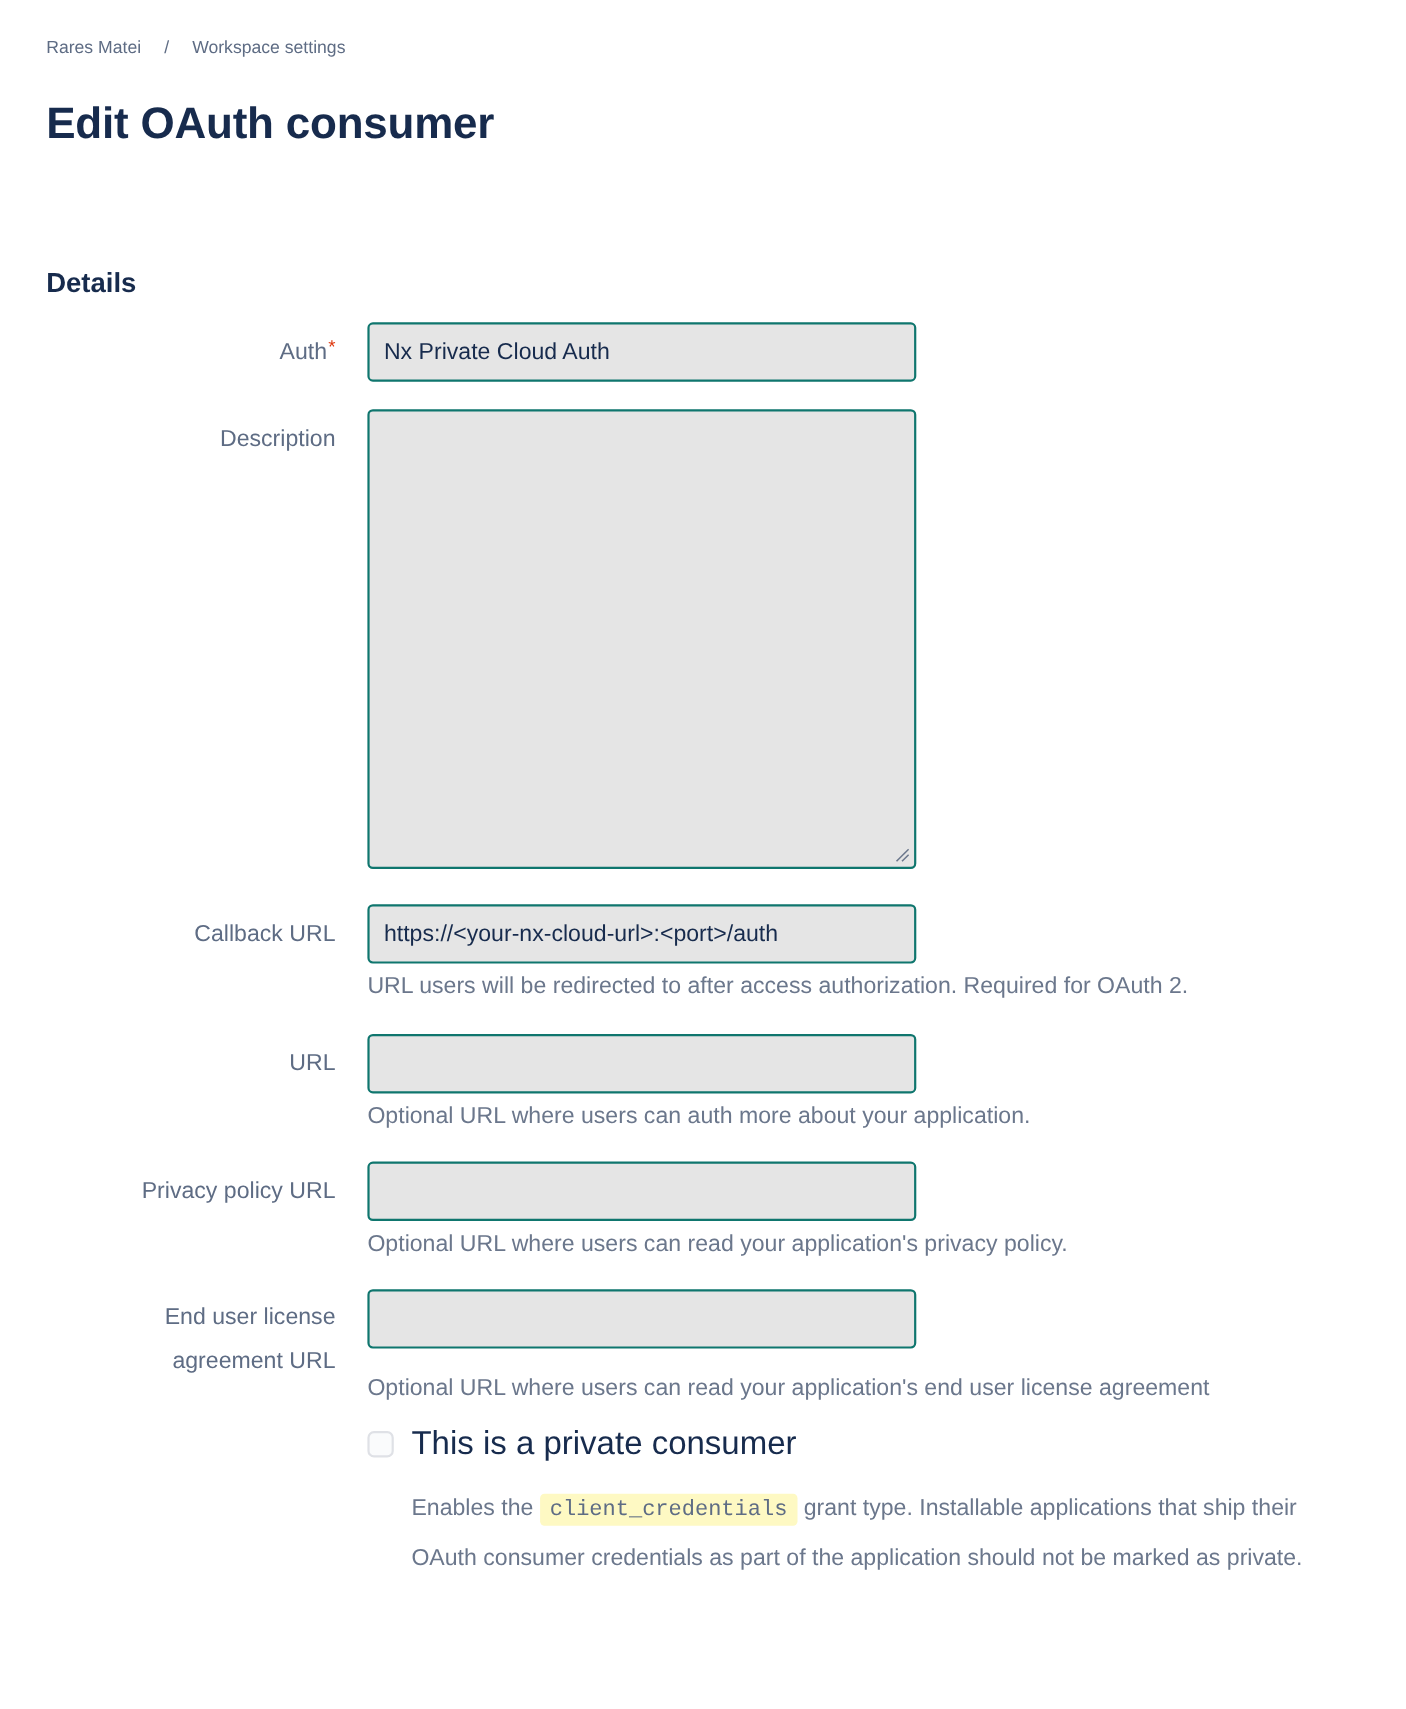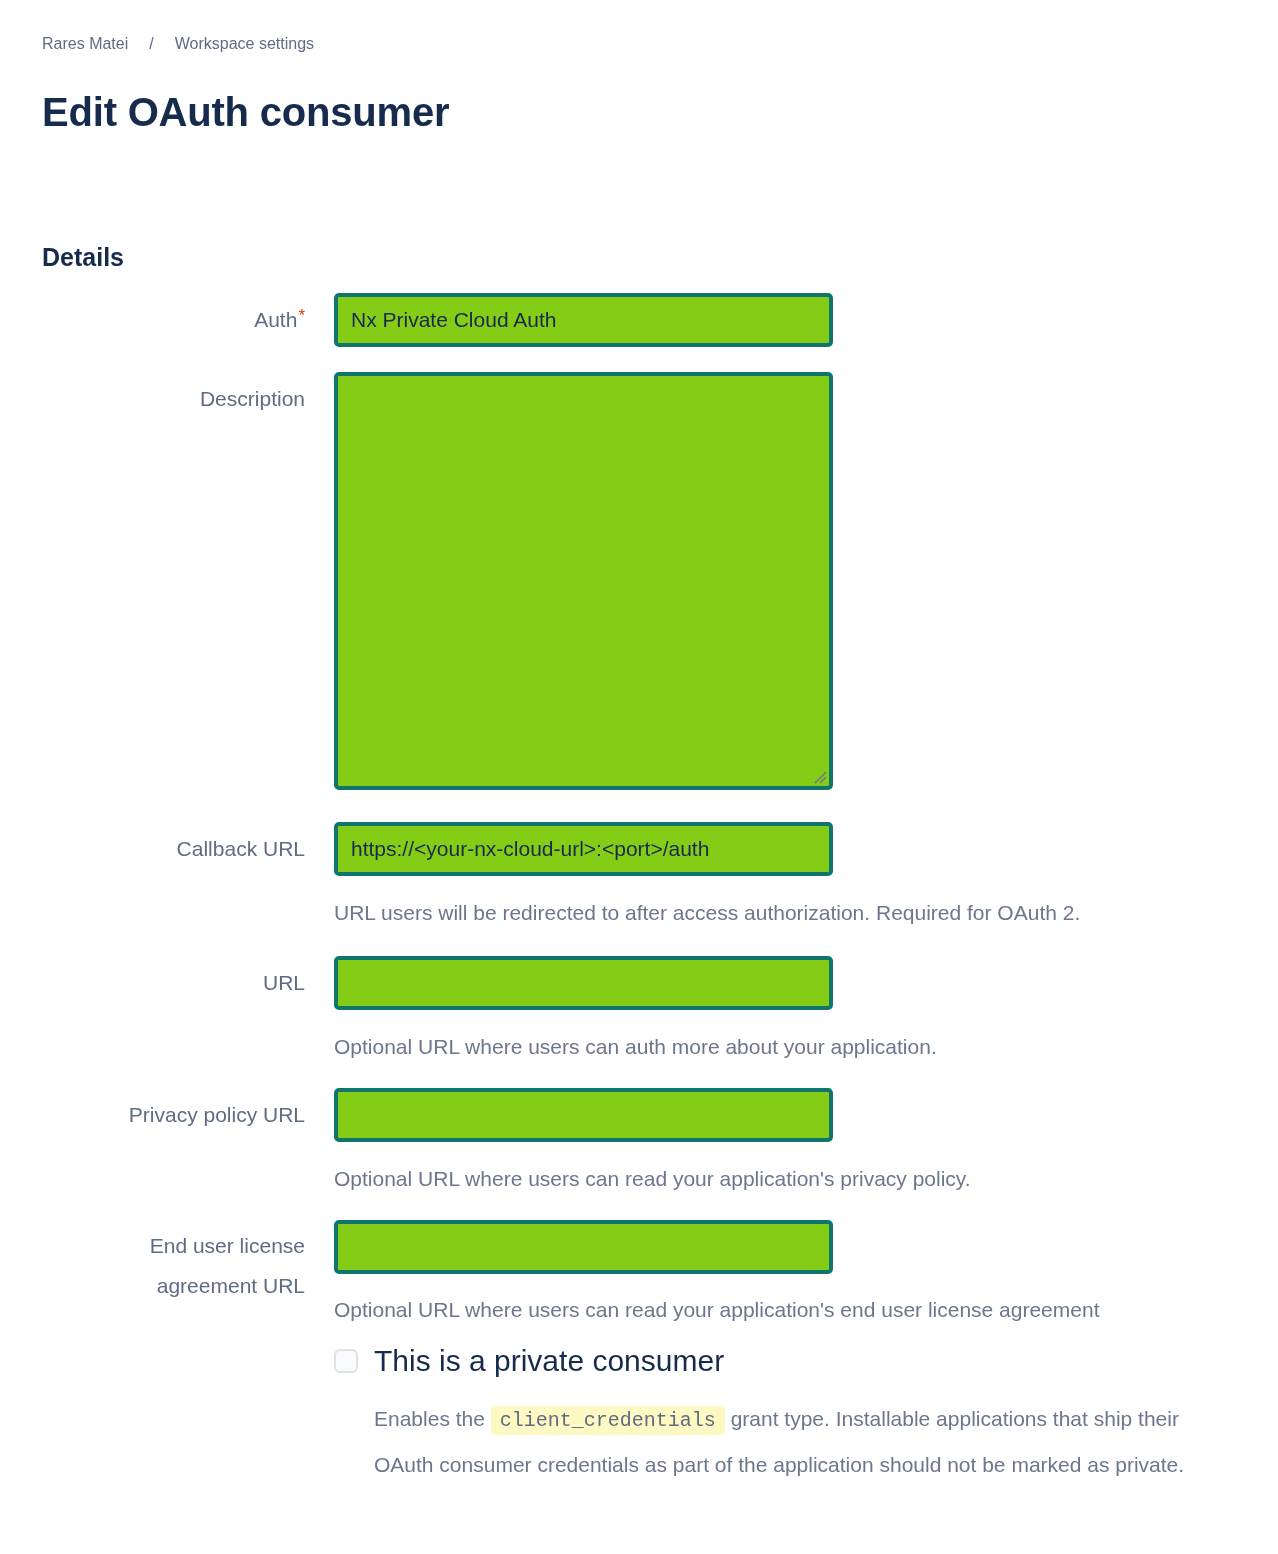--- a/index.html
+++ b/index.html
@@ -73,22 +73,22 @@
     color: #DE350B;
     font-size: 17px;
     vertical-align: top;
     line-height: 20px;
     margin-left: 1px;
   }
   .field-col { flex: 1 1 auto; min-width: 0; }
 
   input.text-input, textarea.text-area {
     width: 499px;
-    background: #84cc16;
-    border: 4px solid #0f766e;
+    background: #e5e5e5;
+    border: 2px solid #0f766e;
     border-radius: 5px;
     font-family: "Liberation Sans", "DejaVu Sans", sans-serif;
     font-size: 21px;
     color: #172B4D;
     outline: none;
   }
   input.text-input {
     height: 54px;
     padding: 0 13px;
   }
@@ -102,21 +102,21 @@
   .resize-grip {
     position: absolute;
     right: 6px;
     bottom: 6px;
     width: 14px;
     height: 14px;
     cursor: nwse-resize;
   }
 
   .helper {
-    margin-top: 25px;
+    margin-top: 9px;
     font-size: 21px;
     line-height: 23px;
     color: #6B778C;
     white-space: nowrap;
   }
 
   .mb-name { margin-bottom: 25px; }
   .mb-desc { margin-bottom: 32px; }
   .mb-callback { margin-bottom: 32px; }
   .mb-url { margin-bottom: 30px; }

